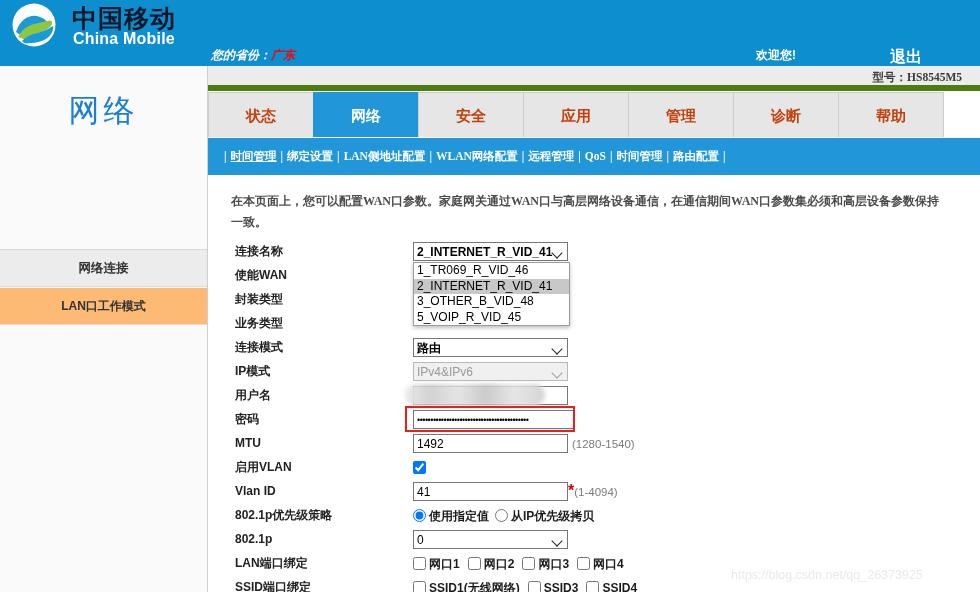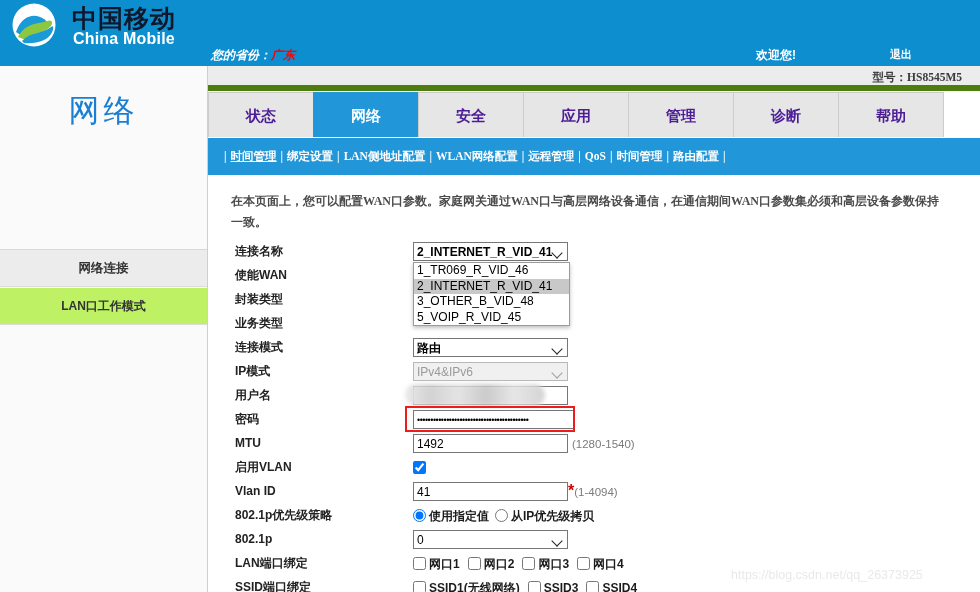--- a/index.html
+++ b/index.html
@@ -51,21 +51,21 @@
     font-style: italic;
   }
   .province .prov-val { color: #ff0000; }
   .welcome {
     position: absolute; left: 756px; top: 47px;
     font-size: 12px; font-weight: bold; color: #ffffff;
     white-space: nowrap;
   }
   .logout {
     position: absolute; left: 890px; top: 47px;
-    font-size: 11px; font-weight: bold; color: #ffffff;
+    font-size: 16px; font-weight: bold; color: #ffffff;
     white-space: nowrap;
     cursor: pointer;
   }
 
   
   .model-bar {
     position: absolute; left: 208px; top: 66px;
     width: 772px; height: 25px;
     background: #ececec;
     border-bottom: 6px solid #4d7c0f;
@@ -103,35 +103,35 @@
     position: absolute; left: 0;
     width: 207px; height: 37px;
     line-height: 37px;
     text-align: center;
     font-size: 12.5px;
     font-weight: bold;
     color: #333333;
     cursor: pointer;
   }
   .side-item.it0 { top: 184px; background: #ececec; border-bottom: 1px solid #dcdcdc; }
-  .side-item.it1 { top: 222px; background: #bef264; border-bottom: 1px solid #dcdcdc; font-size: 12px; }
+  .side-item.it1 { top: 222px; background: #fdba74; border-bottom: 1px solid #dcdcdc; font-size: 12px; }
 
   
   .tabs {
     position: absolute; left: 208px; top: 92px;
     width: 772px; height: 46px;
   }
   .tab {
     position: absolute; top: 0;
     width: 106px; height: 45px;
     line-height: 45px;
     text-align: center;
     font-size: 15px;
     font-weight: bold;
-    color: #4c1d95;
+    color: #c2410c;
     background: #e6e6e6;
     border: 1px solid #cccccc;
     border-bottom: none;
     cursor: pointer;
   }
   .tab.active {
     background: #2196d8;
     color: #ffffff;
     border-color: #2196d8;
   }

